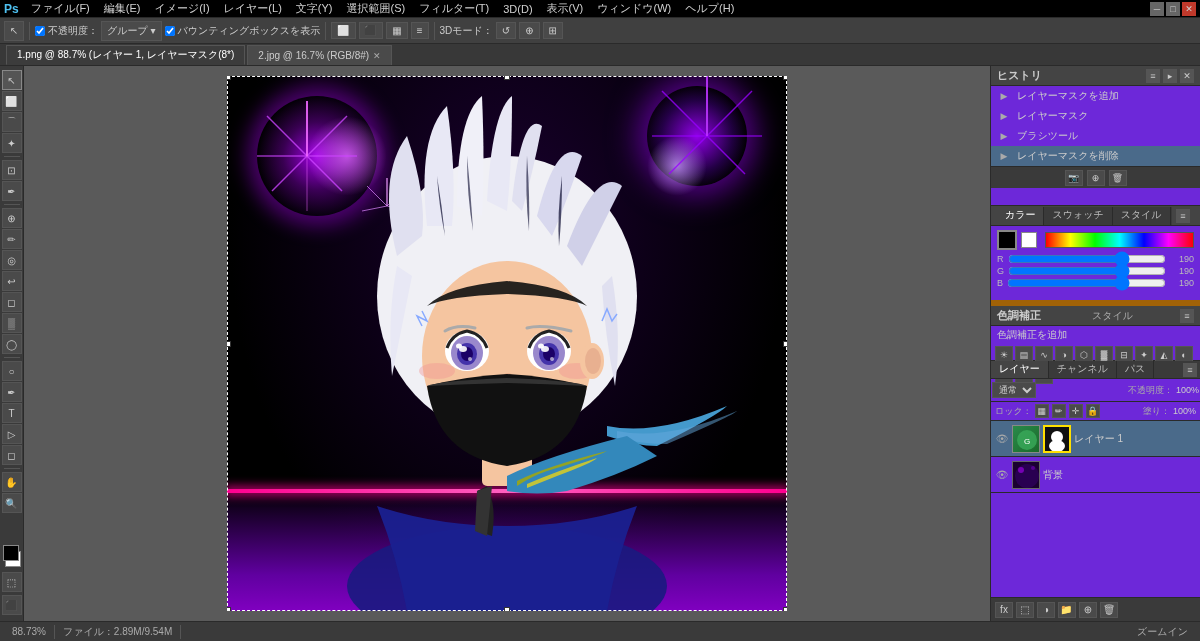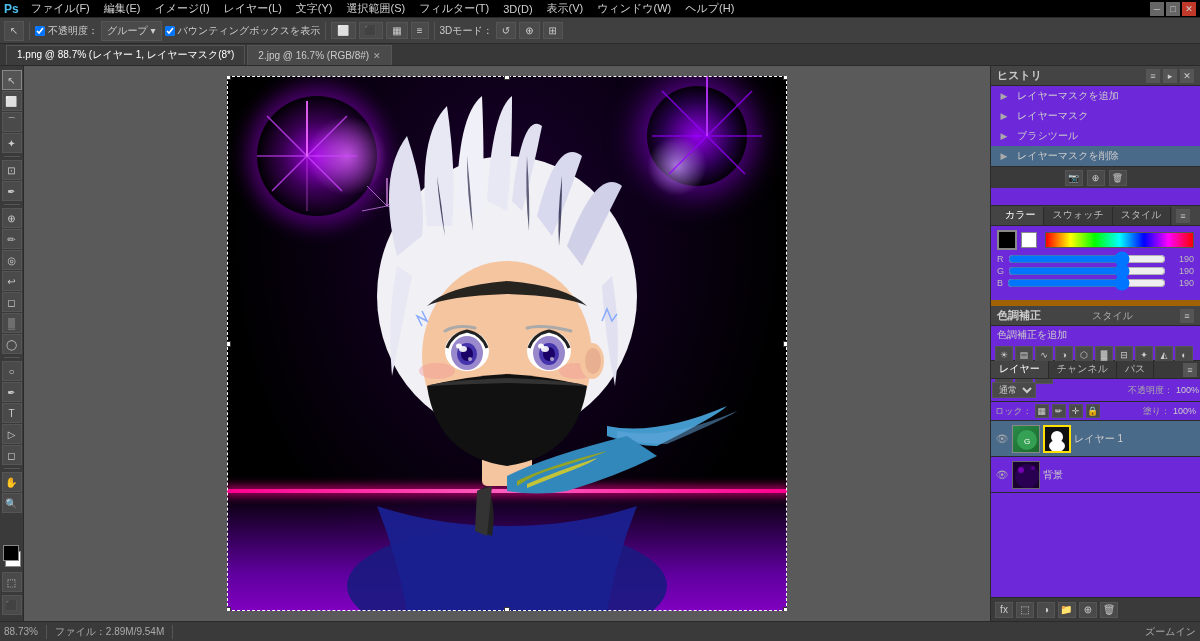--- a/index.html
+++ b/index.html
@@ -474,21 +474,21 @@
       color: #ccc;
       cursor: pointer;
     }
 
     
     #status-bar {
       height: 20px;
       background: #3a3a3a;
       display: flex;
       align-items: center;
-      padding: 0 4px;
+      padding: 0 12px;
       border-top: 1px solid #2a2a2a;
       gap: 8px;
       font-size: 10px;
       color: #aaa;
     }
 
     
     #art-canvas {
       width: 560px;
       height: 535px;

